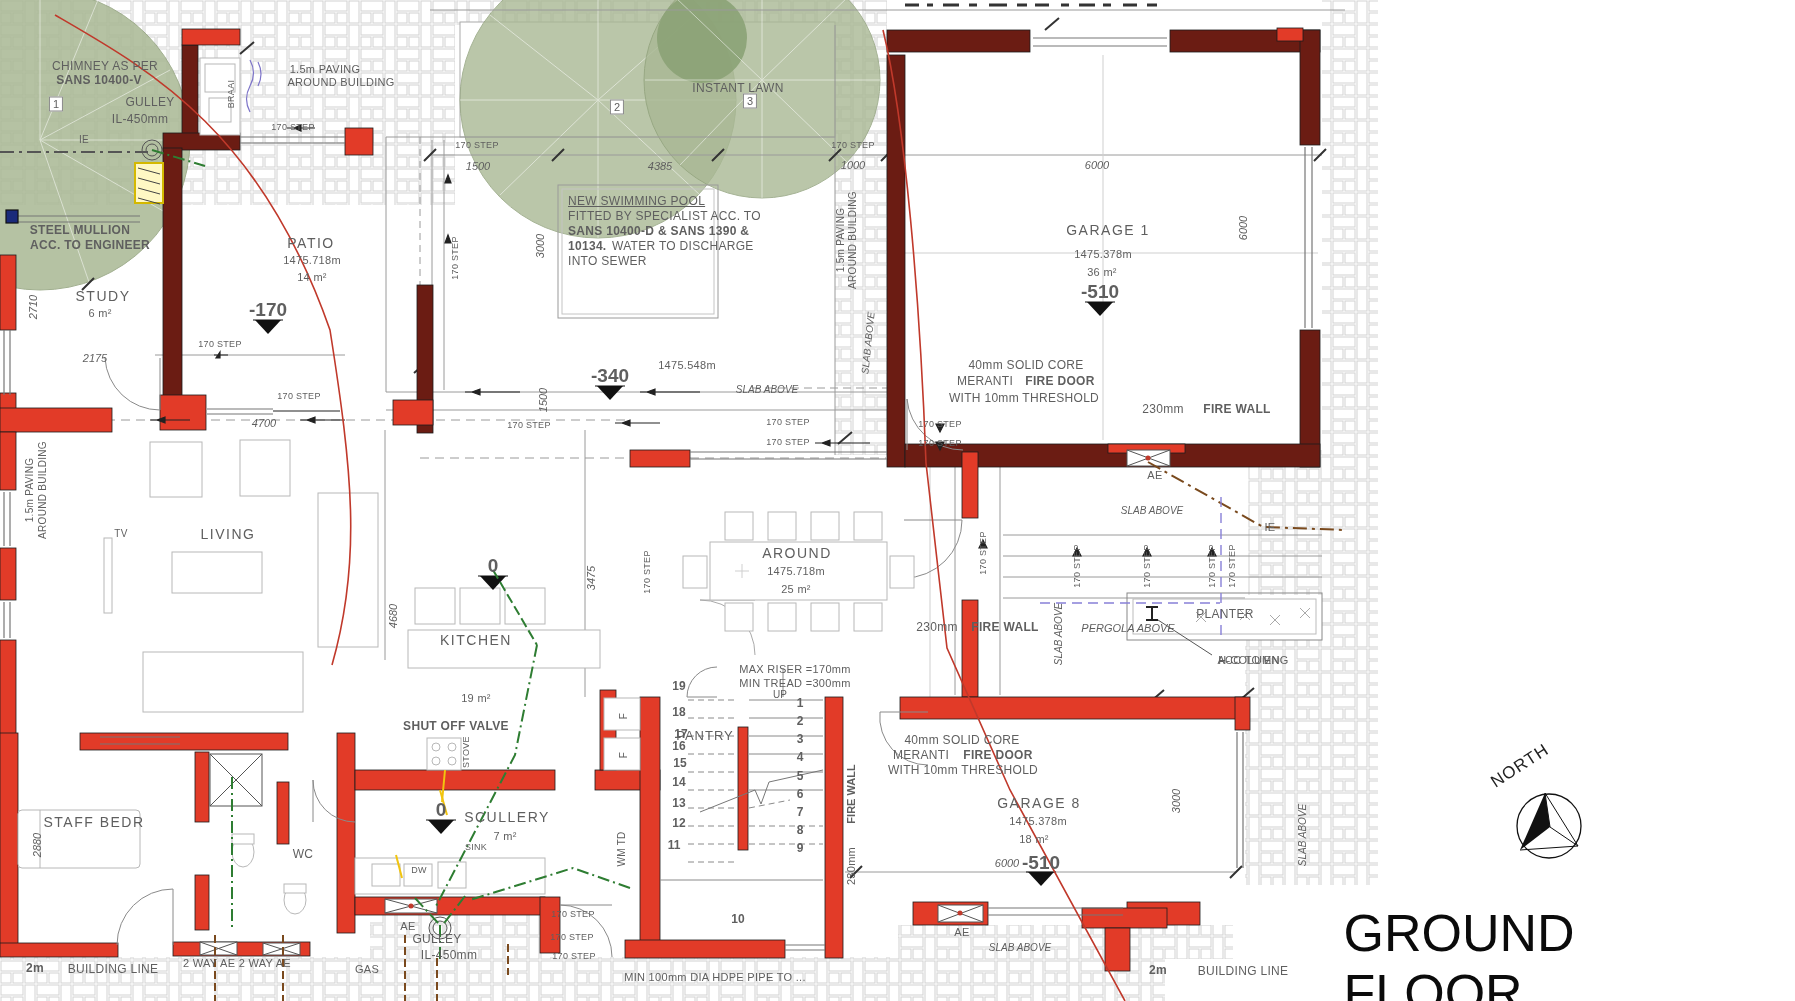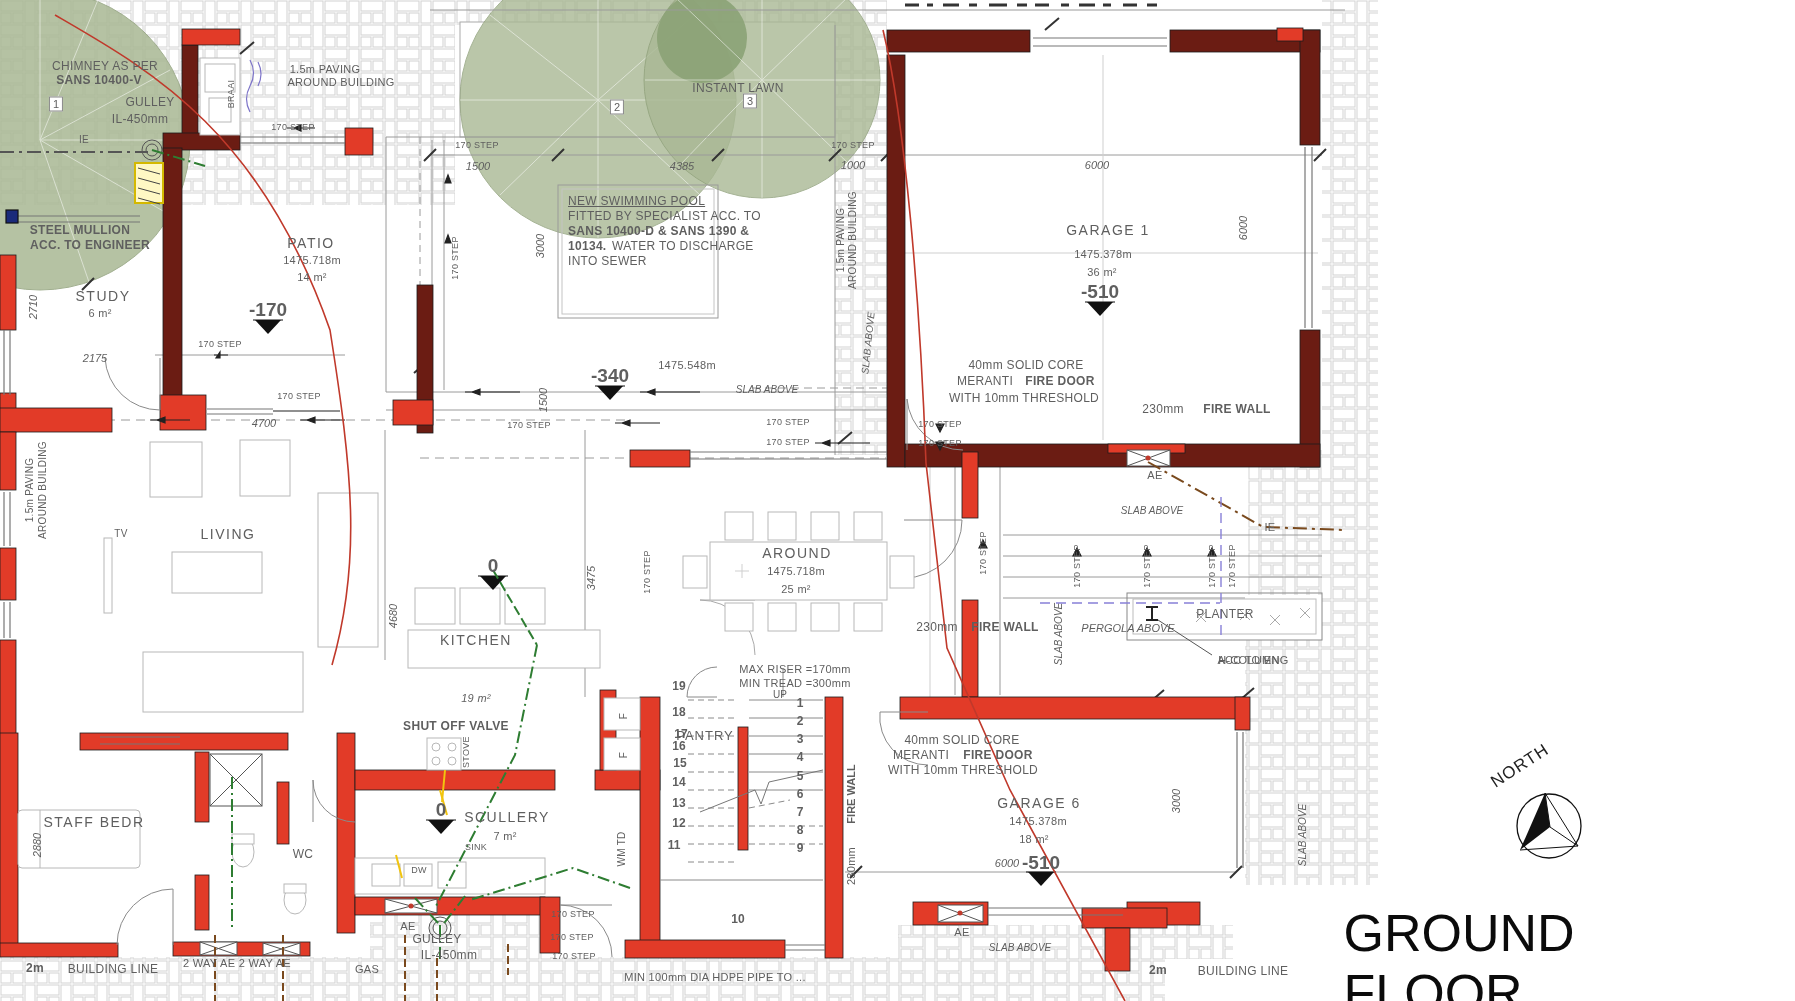--- a/index.html
+++ b/index.html
@@ -418,21 +418,21 @@
       <span class="lb g11" style="left: 312px; top: 277px;">14 m²</span>
       <span class="lb lvl" style="left: 268px; top: 310px;">-170</span>
       <span class="lb g9" style="left: 220px; top: 344px;">170 STEP</span>
       <span class="lb gi11" style="left: 264px; top: 423px;">4700</span>
       <span class="lb g9" style="left: 299px; top: 396px;">170 STEP</span>
       <span class="lb g12" style="left: 738px; top: 88px;">INSTANT LAWN</span>
       <span class="lb boxed" style="left: 617px; top: 107px;">2</span>
       <span class="lb boxed" style="left: 750px; top: 101px;">3</span>
       <span class="lb g9" style="left: 477px; top: 145px;">170 STEP</span>
       <span class="lb gi11" style="left: 478px; top: 166px;">1500</span>
-      <span class="lb gi11" style="left: 682px; top: 166px;">4385</span>
+      <span class="lb gi11" style="left: 660px; top: 166px;">4385</span>
       <span class="lb g9" style="left: 853px; top: 145px;">170 STEP</span>
       <span class="lb gi11" style="left: 853px; top: 165px;">1000</span>
       <span class="lb gu12 tl" style="left: 568px; top: 201px; transform: translate(0px, -50%);">NEW SWIMMING POOL</span>
       <span class="lb g12 tl" style="left: 568px; top: 216px; transform: translate(0px, -50%);">FITTED BY SPECIALIST ACC. TO</span>
       <span class="lb b12 tl" style="left: 568px; top: 231px; transform: translate(0px, -50%);">SANS 10400-D &amp; SANS 1390 &amp;</span>
       <span class="lb b12 tl" style="left: 568px; top: 246px; transform: translate(0px, -50%);">10134.</span>
       <span class="lb g12 tl" style="left: 612px; top: 246px; transform: translate(0px, -50%);">WATER TO DISCHARGE</span>
       <span class="lb g12 tl" style="left: 568px; top: 261px; transform: translate(0px, -50%);">INTO SEWER</span>
       <span class="lb gi11" style="left: 540px; top: 246px; transform: translate(-50%, -50%) rotate(-90deg);">3000</span>
       <span class="lb gi11" style="left: 543px; top: 400px; transform: translate(-50%, -50%) rotate(-90deg);">1500</span>
@@ -475,21 +475,21 @@
       <span class="lb g11" style="left: 1253px; top: 660px;">ACC TO ENG</span>
       <span class="lb g10" style="left: 121px; top: 533px;">TV</span>
       <span class="lb room" style="left: 228px; top: 534px;">LIVING</span>
       <span class="lb gi11" style="left: 393px; top: 616px; transform: translate(-50%, -50%) rotate(-90deg);">4680</span>
       <span class="lb room" style="left: 797px; top: 553px;">AROUND</span>
       <span class="lb g11" style="left: 796px; top: 571px;">1475.718m</span>
       <span class="lb g11" style="left: 796px; top: 589px;">25 m²</span>
       <span class="lb gi11" style="left: 591px; top: 578px; transform: translate(-50%, -50%) rotate(-90deg);">3475</span>
       <span class="lb g9" style="left: 647px; top: 572px; transform: translate(-50%, -50%) rotate(-90deg);">170 STEP</span>
       <span class="lb room" style="left: 476px; top: 640px;">KITCHEN</span>
-      <span class="lb g11" style="left: 476px; top: 698px; font-style: italic;">19 m²</span>
+      <span class="lb g11" style="left: 476px; top: 698px;">19 m²</span>
       <span class="lb b12" style="left: 456px; top: 726px;">SHUT OFF VALVE</span>
       <span class="lb g9" style="left: 466px; top: 752px; transform: translate(-50%, -50%) rotate(-90deg);">STOVE</span>
       <span class="lb room" style="left: 507px; top: 817px;">SCULLERY</span>
       <span class="lb g11" style="left: 505px; top: 836px;">7 m²</span>
       <span class="lb lvl" style="left: 441px; top: 810px;">0</span>
       <span class="lb g9" style="left: 476px; top: 847px;">SINK</span>
       <span class="lb g9" style="left: 419px; top: 870px;">DW</span>
       <span class="lb lvl" style="left: 493px; top: 566px;">0</span>
       <span class="lb g11" style="left: 795px; top: 669px;">MAX RISER =170mm</span>
       <span class="lb g11" style="left: 795px; top: 683px;">MIN TREAD =300mm</span>
@@ -521,21 +521,21 @@
       <span class="lb g9" style="left: 572px; top: 937px;">170 STEP</span>
       <span class="lb g9" style="left: 574px; top: 956px;">170 STEP</span>
       <span class="lb g11" style="left: 851px; top: 866px; transform: translate(-50%, -50%) rotate(-90deg);">230mm</span>
       <span class="lb b11" style="left: 851px; top: 794px; transform: translate(-50%, -50%) rotate(-90deg);">FIRE WALL</span>
       <span class="lb g12" style="left: 962px; top: 740px;">40mm SOLID CORE</span>
       <span class="lb g12" style="left: 921px; top: 755px;">MERANTI</span>
       <span class="lb b12" style="left: 998px; top: 755px;">FIRE DOOR</span>
       <span class="lb g12" style="left: 963px; top: 770px;">WITH 10mm THRESHOLD</span>
       <span class="lb g12" style="left: 937px; top: 627px;">230mm</span>
       <span class="lb b12" style="left: 1005px; top: 627px;">FIRE WALL</span>
-      <span class="lb room" style="left: 1039px; top: 803px;">GARAGE 6</span>
+      <span class="lb room" style="left: 1039px; top: 803px;">GARAGE 8</span>
       <span class="lb g11" style="left: 1038px; top: 821px;">1475.378m</span>
       <span class="lb g11" style="left: 1034px; top: 839px;">18 m²</span>
       <span class="lb gi11" style="left: 1007px; top: 863px;">6000</span>
       <span class="lb lvl" style="left: 1041px; top: 863px;">-510</span>
       <span class="lb g11" style="left: 962px; top: 932px;">AE</span>
       <span class="lb gi10" style="left: 1020px; top: 947px;">SLAB ABOVE</span>
       <span class="lb gi11" style="left: 1176px; top: 801px; transform: translate(-50%, -50%) rotate(-90deg);">3000</span>
       <span class="lb gi10" style="left: 1302px; top: 835px; transform: translate(-50%, -50%) rotate(-90deg);">SLAB ABOVE</span>
       <span class="lb room" style="left: 94px; top: 822px;">STAFF BEDR</span>
       <span class="lb gi11" style="left: 37px; top: 845px; transform: translate(-50%, -50%) rotate(-90deg);">2880</span>

